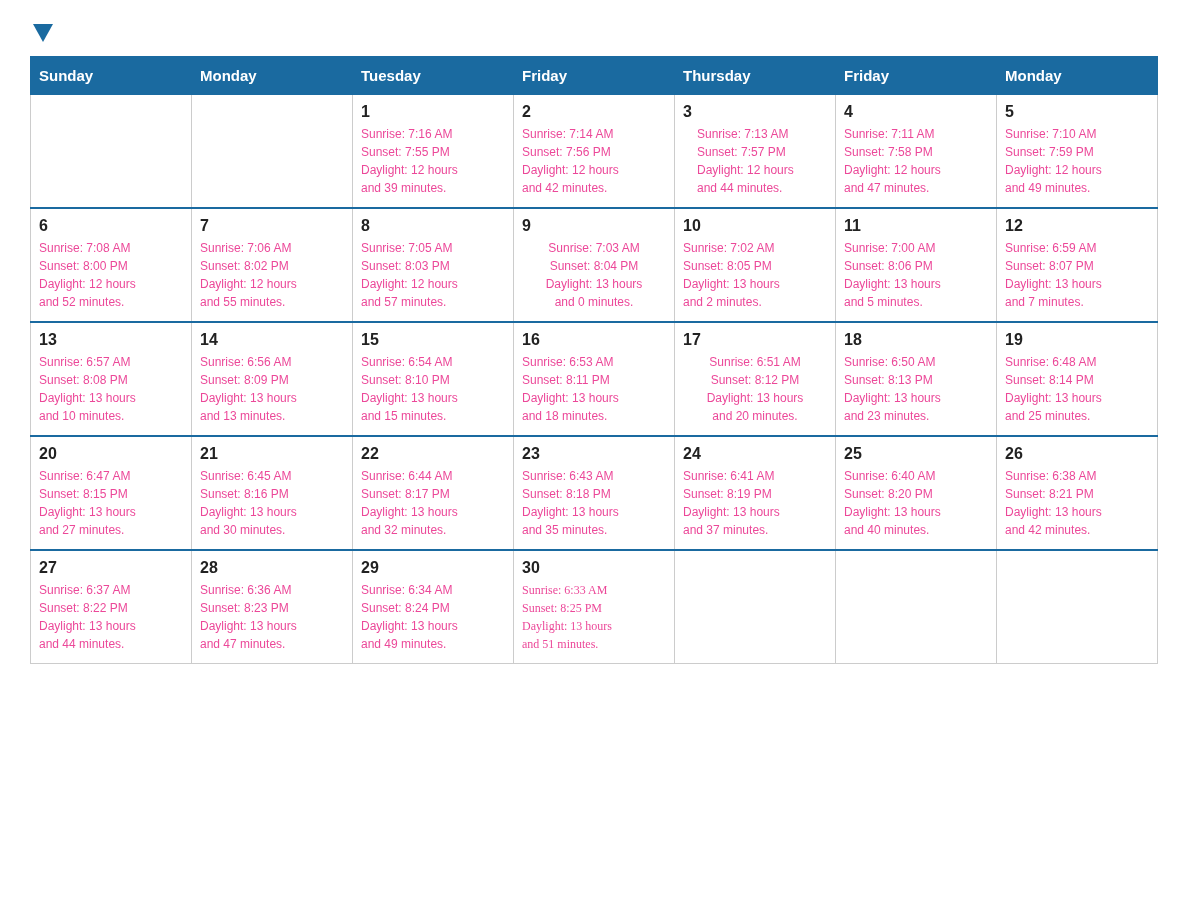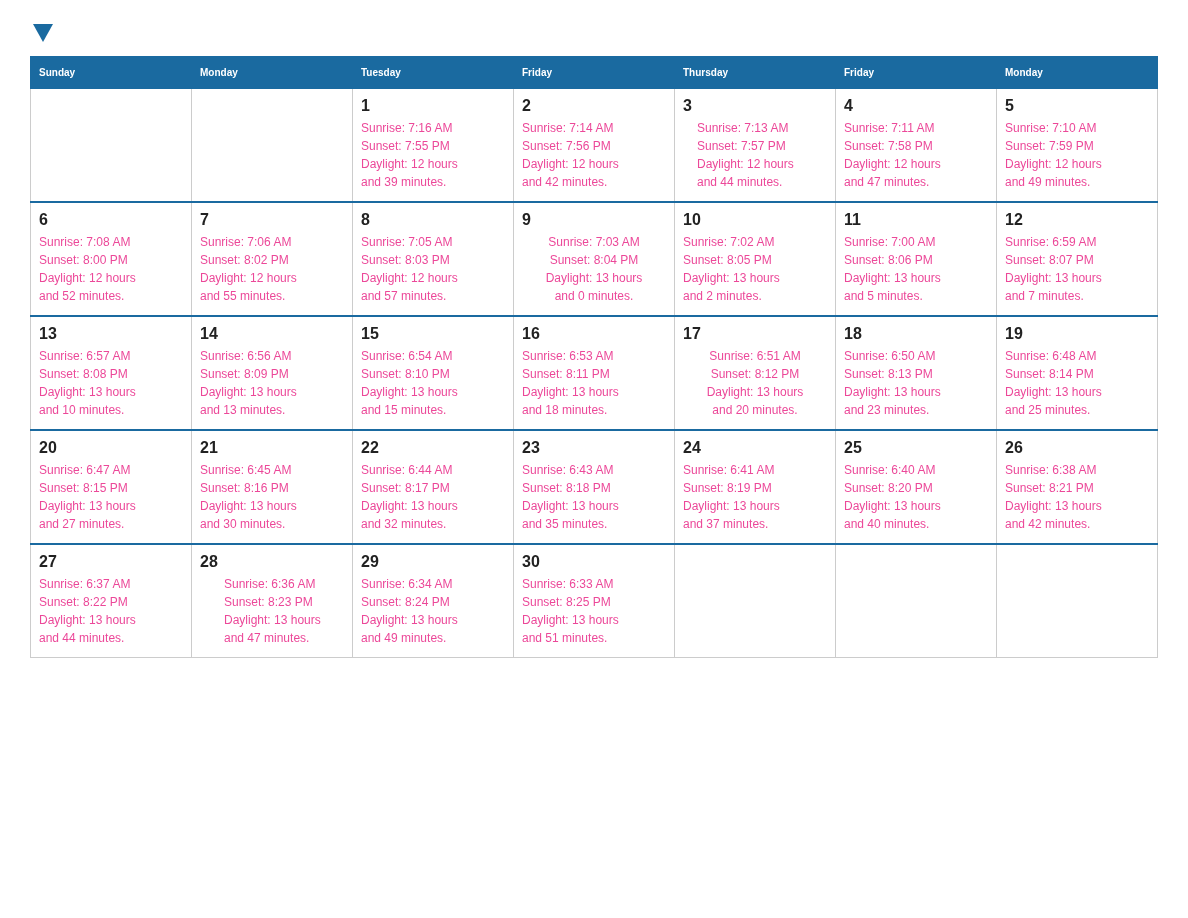--- a/index.html
+++ b/index.html
@@ -62,21 +62,21 @@
       margin-top: 4px;
     }
     table {
       width: 100%;
       border-collapse: collapse;
       border: 1px solid #aaaaaa;
     }
     thead tr th {
       background-color: #1a6aa0;
       color: #ffffff;
-      font-size: 10px;
+      font-size: 15px;
       font-weight: bold;
       padding: 10px 8px;
       text-align: left;
       border: 1px solid #1a6aa0;
     }
     tbody tr td {
       border: 1px solid #cccccc;
       vertical-align: top;
       padding: 8px 8px 10px 8px;
       width: 14.28%;
@@ -328,35 +328,35 @@
       <tr>
         <td>
           <div class="day-number">27</div>
           <div class="day-info" style="white-space: pre-line;">Sunrise: 6:37 AM
 Sunset: 8:22 PM
 Daylight: 13 hours
 and 44 minutes.</div>
         </td>
         <td>
           <div class="day-number">28</div>
-          <div class="day-info" style="white-space: pre-line; margin-left: 24px;">Sunrise: 6:36 AM
+          <div class="day-info" style="white-space: pre-line;">Sunrise: 6:36 AM
 Sunset: 8:23 PM
 Daylight: 13 hours
 and 47 minutes.</div>
         </td>
         <td>
           <div class="day-number">29</div>
           <div class="day-info" style="white-space: pre-line;">Sunrise: 6:34 AM
 Sunset: 8:24 PM
 Daylight: 13 hours
 and 49 minutes.</div>
         </td>
         <td>
           <div class="day-number">30</div>
-          <div class="day-info" style="white-space: pre-line;">Sunrise: 6:33 AM
+          <div class="day-info" style="white-space: pre-line; font-family: Liberation Serif, serif;">Sunrise: 6:33 AM
 Sunset: 8:25 PM
 Daylight: 13 hours
 and 51 minutes.</div>
         </td>
         <td class="empty-cell"></td>
         <td class="empty-cell"></td>
         <td class="empty-cell"></td>
       </tr>
     </tbody>
 </table>

